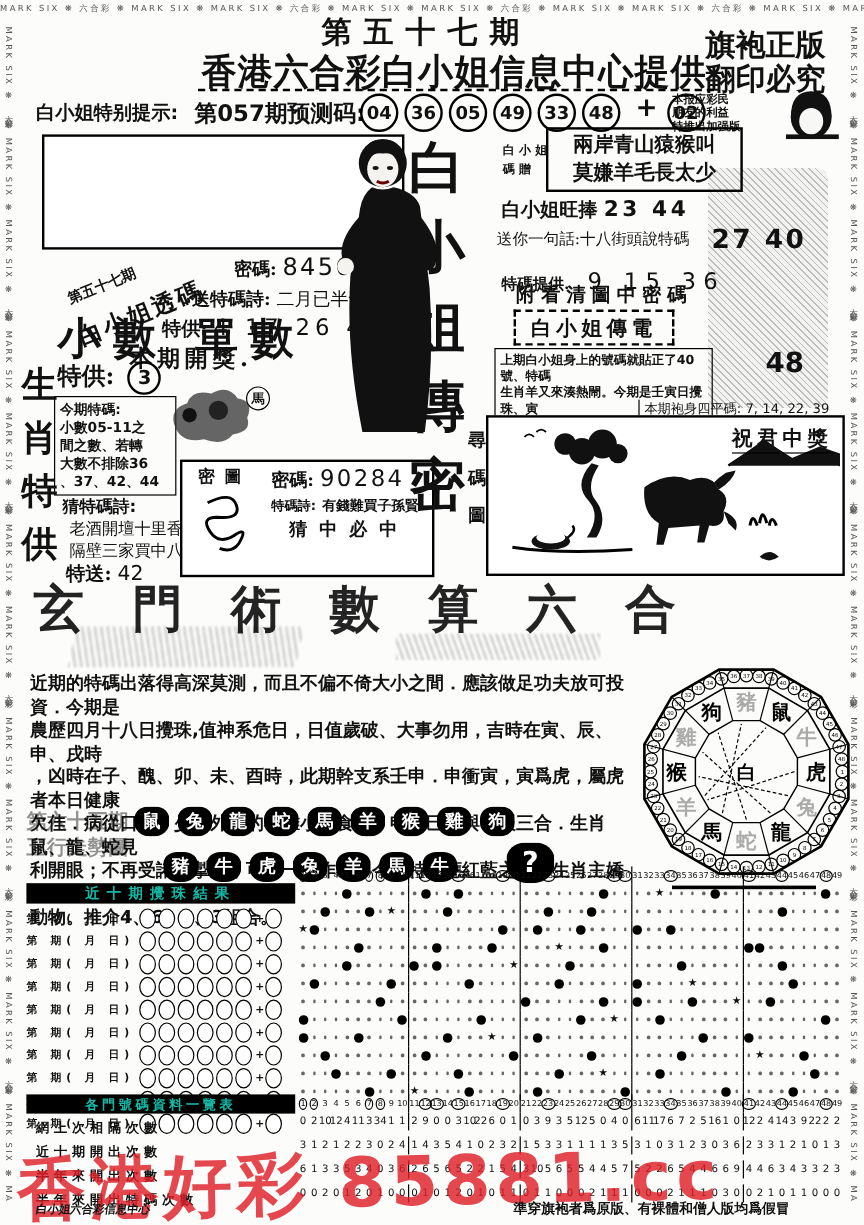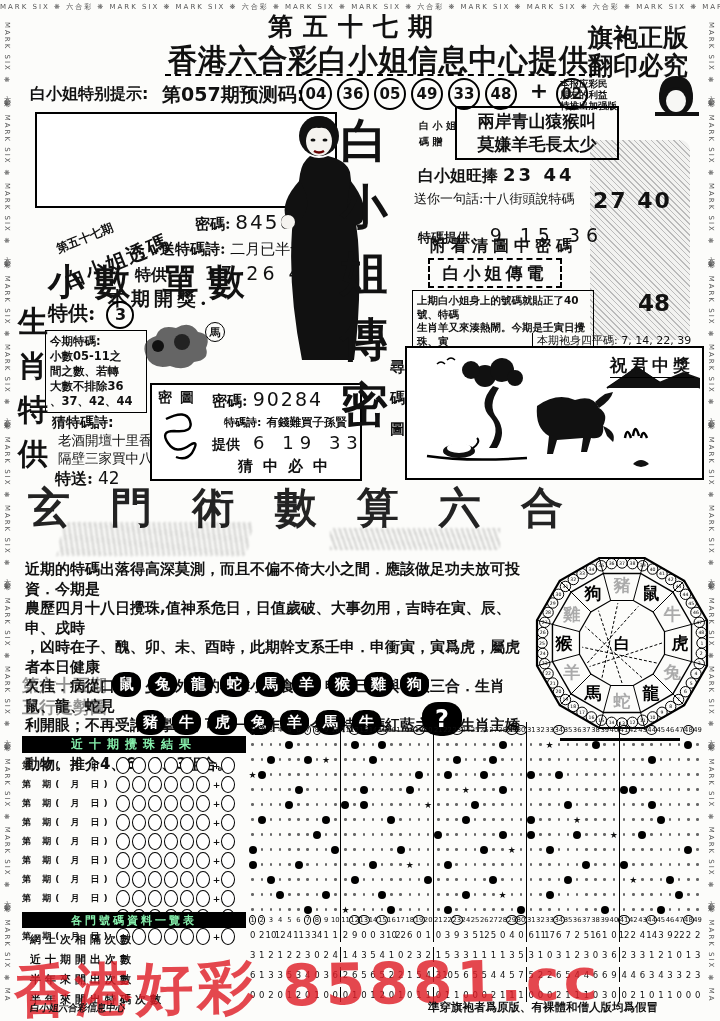--- a/index.html
+++ b/index.html
@@ -16,21 +16,21 @@
   
   .sloganbox{border:1px solid #000;outline:1px dashed #000;outline-offset:2px;
              padding:4px 6px;font-size:15px;font-weight:bold;line-height:20px;text-align:center;}
   .bigtitle{font-size:30px;font-weight:bold;letter-spacing:1px;transform:scaleX(.97);transform-origin:left;}
   .issue{font-size:25px;font-weight:bold;letter-spacing:10px;}
   .stamp{font-size:25px;font-weight:bold;line-height:28px;}
   
   .pcircle{display:inline-flex;align-items:center;justify-content:center;width:28px;height:28px;
            border:2px solid #000;border-radius:50%;font-size:15px;font-weight:bold;margin-right:5px;}
   
-  .blackbar{background:#000;color:#86efac;font-weight:bold;display:flex;align-items:center;justify-content:center;letter-spacing:6px;}
+  .blackbar{background:#000;color:#14b8a6;font-weight:bold;display:flex;align-items:center;justify-content:center;letter-spacing:6px;}
   .tipbox{border:1.5px solid #000;font-size:11.5px;font-weight:bold;line-height:15px;padding:3px 4px;}
   .dashedbox{border:2px dashed #000;display:flex;align-items:center;justify-content:center;}
   .msgbox{border:1.5px solid #000;font-size:10.5px;font-weight:bold;line-height:13.5px;padding:3px 4px;}
   .picbox{border:2px solid #000;background:#fff;}
   .mibox{border:2px solid #000;background:#fff;display:flex;}
   
   .vchar{font-size:47px;font-weight:bold;font-family:"DejaVu Serif",serif;line-height:66px;text-align:center;width:60px;}
   .sidechar{font-size:30px;font-weight:bold;font-family:"DejaVu Serif",serif;line-height:44px;text-align:center;width:34px;}
   
   .badge{display:inline-flex;align-items:center;justify-content:center;width:29px;height:25px;background:#000;color:#fff;
@@ -153,26 +153,22 @@
       <svg width="48" height="56">
         <path d="M10 12 Q30 2 34 14 Q38 26 18 24 Q4 24 12 36 Q20 48 34 38 Q44 32 36 46 Q30 54 20 50" stroke="#000" stroke-width="2.4" fill="none"></path>
       </svg>
     </div>
     <div style="flex:1;padding:3px 4px;">
       <div class="nowrap">
         <span class="b serif" style="font-size:15px;">密碼:</span>
         <span style="font-size:19px;letter-spacing:2px;">90284</span>
       </div>
       <div class="nowrap">
-        <span class="b" style="font-size:11px;margin-left:12px;">特碼詩:</span>
+        <span class="b" style="font-size:11px;">特碼詩:</span>
         <span class="b serif" style="font-size:11.5px;">有錢難買子孫賢</span>
-      </div>
-      <div class="nowrap" style="margin-top:2px;">
-        <span class="b serif" style="font-size:14px;">提供</span>
-        <span style="font-size:18px;letter-spacing:6px;margin-left:8px;">6  19  33</span>
       </div>
       <div class="b serif" style="font-size:15px;letter-spacing:10px;text-align:center;margin-top:3px;">猜中必中</div>
     </div>
   </div>
 
   <svg class="abs" width="120" height="258" style="left:262px;top:110px;">
     <circle cx="57" cy="26" r="20" fill="#111"></circle>
     <ellipse cx="57" cy="31" rx="13" ry="15" fill="#f5f3ef"></ellipse>
     <path d="M40 30 Q38 6 57 6 Q76 6 74 30 Q68 16 57 18 Q46 16 40 30Z" fill="#111"></path>
     <ellipse cx="51" cy="30" rx="2.5" ry="1.6" fill="#111"></ellipse>

